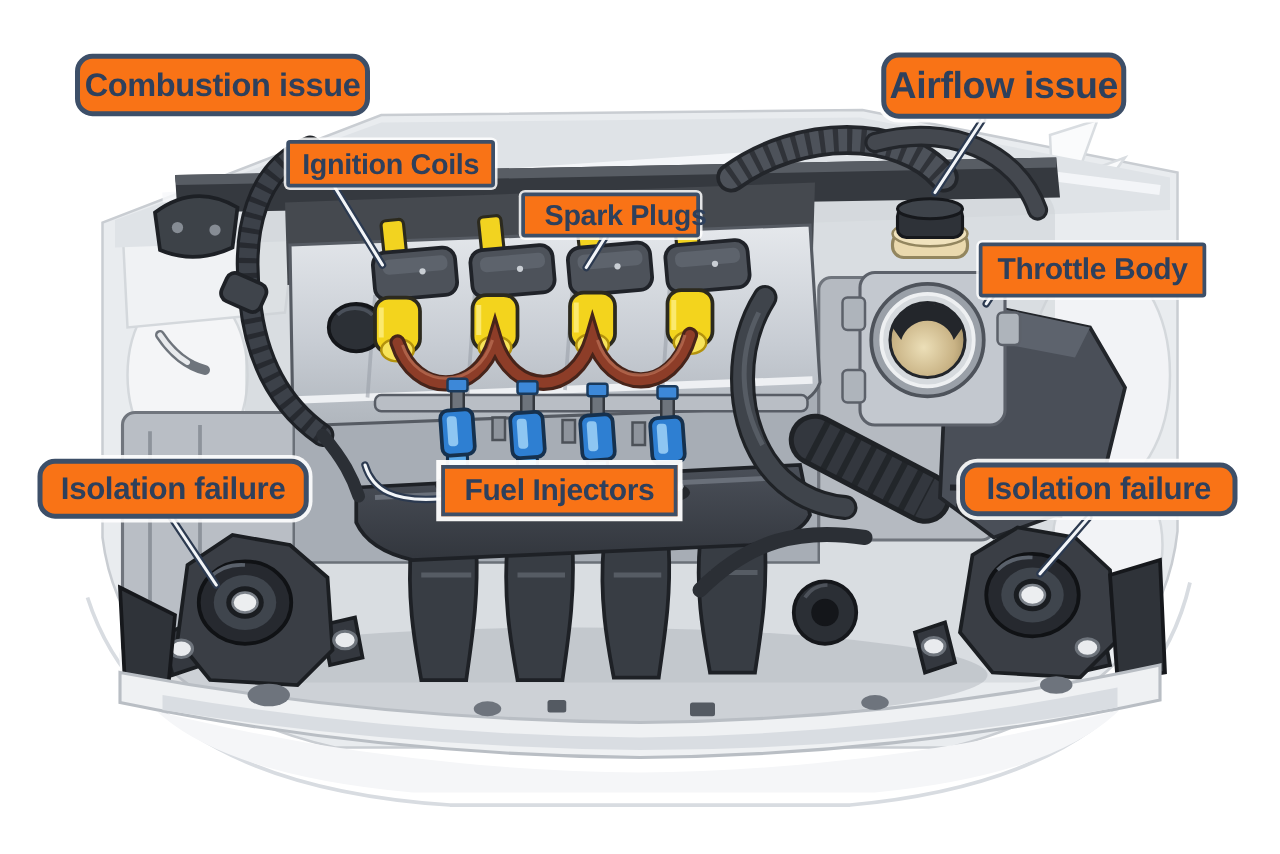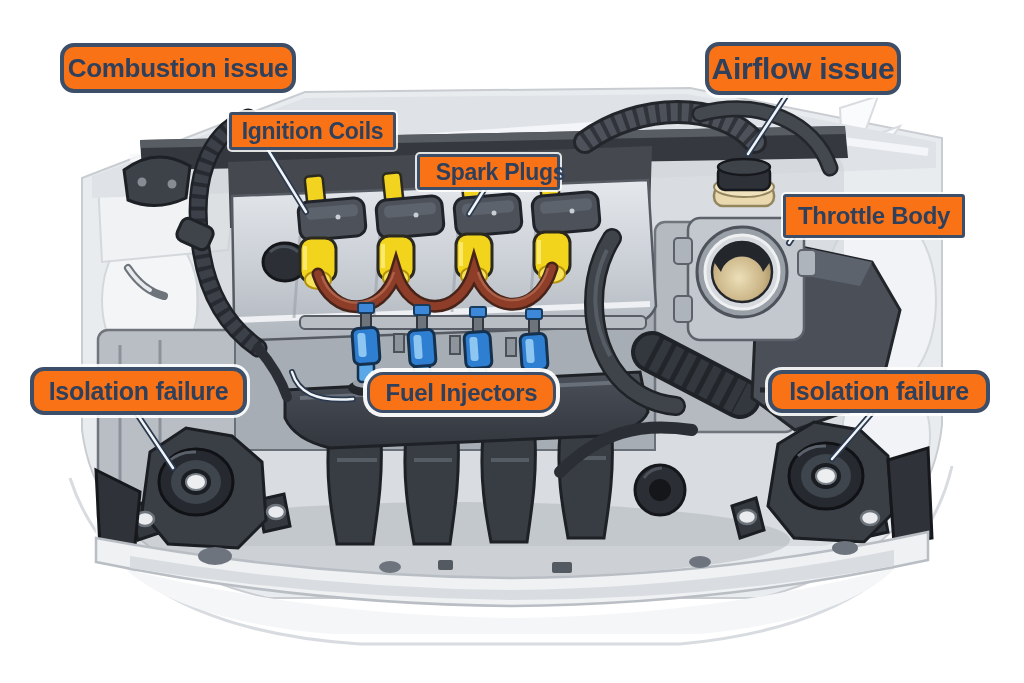--- a/index.html
+++ b/index.html
@@ -18,21 +18,21 @@
     box-shadow:0 0 0 3px rgba(255,255,255,0.9);
   }
   .tag{
     border:3px solid #3d4f68;border-radius:3px;
     box-shadow:0 0 0 2px rgba(255,255,255,0.85);
   }
   #co-combustion{left:60px;top:43px;width:236px;height:50px;font-size:26px;}
   #co-airflow{left:705px;top:42px;width:196px;height:53px;font-size:30px;}
   #co-iso-left{left:30px;top:367px;width:217px;height:48px;font-size:25px;}
   #co-iso-right{left:768px;top:370px;width:222px;height:43px;font-size:25px;}
-  #co-fuel{left:367px;top:372px;width:189px;height:41px;font-size:24px;border-width:3.5px;border-radius:16px;box-shadow:0 0 0 4px rgba(255,255,255,0.95);}
+  #co-fuel{left:353px;top:372px;width:189px;height:41px;font-size:24px;border-width:3.5px;border-radius:0;box-shadow:0 0 0 4px rgba(255,255,255,0.95);}
   #tg-ignition{left:185px;top:112px;width:167px;height:38px;font-size:23px;margin-left:44px;}
   #tg-spark{left:417px;top:154px;width:143px;height:36px;font-size:23px;padding-left:24px;}
   #tg-throttle{left:783px;top:173px;width:182px;height:44px;font-size:24px;margin-top:21px;}
 </style>
 </head>
 <body>
 
 <div class="stage">
 
 <svg width="1024" height="683" viewBox="0 0 1024 683">

